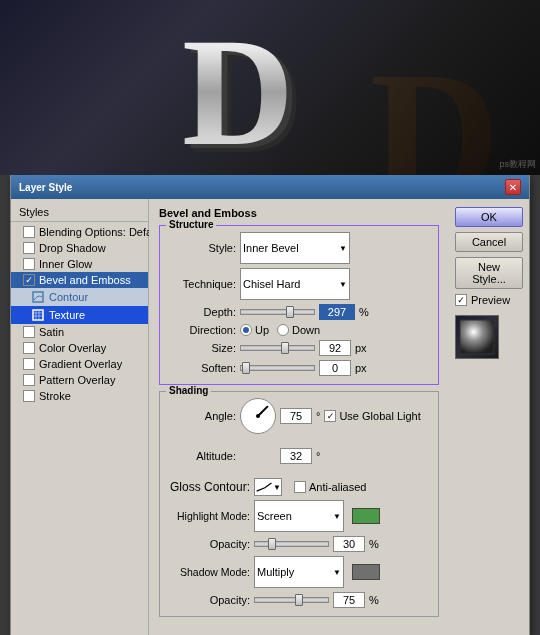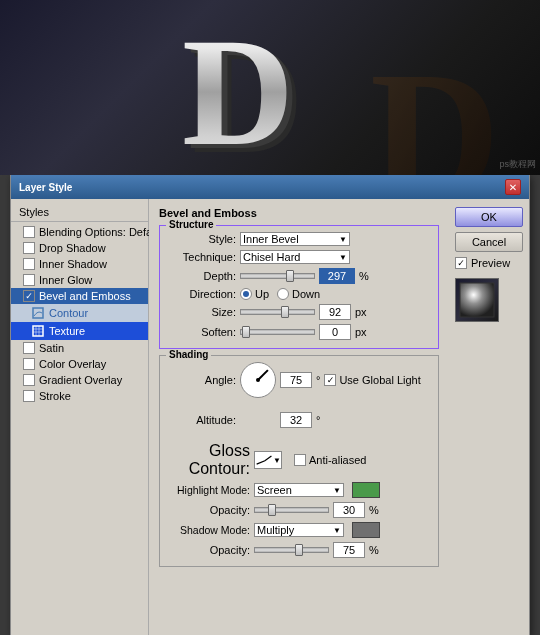--- a/index.html
+++ b/index.html
@@ -200,21 +200,21 @@
       font-size: 11px;
       color: #000;
       flex-shrink: 0;
     }
 
     .select-box {
       background: white;
       border: 1px solid #888;
       padding: 1px 2px;
       font-size: 11px;
-      height: 14px;
+      height: 32px;
       cursor: pointer;
       display: flex;
       align-items: center;
       justify-content: space-between;
       min-width: 90px;
     }
 
     .select-box .arrow {
       font-size: 8px;
       margin-left: 4px;
@@ -421,24 +421,20 @@
       <div class="layer-item">
         <span class="checkbox"></span>
         <span>Blending Options: Default</span>
       </div>
 
       <div class="layer-item">
         <span class="checkbox"></span>
         <span>Drop Shadow</span>
       </div>
 
-      <div class="layer-item">
-        <span class="checkbox"></span>
-        <span>Inner Shadow</span>
-      </div>
 
 
       <div class="layer-item">
         <span class="checkbox"></span>
         <span>Inner Glow</span>
       </div>
 
       <div class="layer-item active">
         <span class="checkbox checked-blue"></span>
         <span>Bevel and Emboss</span>
@@ -475,20 +471,24 @@
       <div class="layer-item">
         <span class="checkbox"></span>
         <span>Color Overlay</span>
       </div>
 
       <div class="layer-item">
         <span class="checkbox"></span>
         <span>Gradient Overlay</span>
       </div>
 
+      <div class="layer-item">
+        <span class="checkbox"></span>
+        <span>Pattern Overlay</span>
+      </div>
 
       <div class="layer-item">
         <span class="checkbox"></span>
         <span>Stroke</span>
       </div>
     </div>
 
     <div class="right-panel">
       <div class="section-header">Bevel and Emboss</div>
 
@@ -572,21 +572,21 @@
         </div>
 
         <div class="form-row">
           <div class="form-label">Altitude:</div>
           <div style="width:36px;height:36px;"></div>
           <input class="input-small" value="32" readonly="" style="width: 32px;">
           <span class="unit-label">°</span>
         </div>
 
         <div class="form-row">
-          <div class="form-label" style="width:82px; font-size:16px;">
+          <div class="form-label" style="width:82px; font-size:12px;">
             <span>Gloss Contour:</span>
           </div>
           <div class="contour-preview">
             <svg width="22" height="14" viewBox="0 0 22 14">
               <polyline points="2,12 12,8 20,2" stroke="#000" stroke-width="1.5" fill="none"></polyline>
             </svg>
             <span style="font-size:8px;">▼</span>
           </div>
           <label style="display:flex;align-items:center;gap:3px;font-size:11px;margin-left:8px;">
             <div class="checkbox"></div>
@@ -632,20 +632,21 @@
           </div>
           <input class="input-small" value="75" readonly="" style="width: 32px;">
           <span class="unit-label">%</span>
         </div>
       </div>
     </div>
 
     <div class="buttons-col">
       <button class="btn primary">OK</button>
       <button class="btn">Cancel</button>
+      <button class="btn">New Style...</button>
       <div class="preview-checkbox">
         <div class="checkbox checked"></div>
         <span>Preview</span>
       </div>
       <div class="thumbnail-preview">
         <svg width="38" height="38" viewBox="0 0 38 38">
           <defs>
             <radialGradient id="thumbGrad" cx="40%" cy="35%" r="65%">
               <stop offset="0%" stop-color="#ffffff"></stop>
               <stop offset="40%" stop-color="#909090"></stop>

